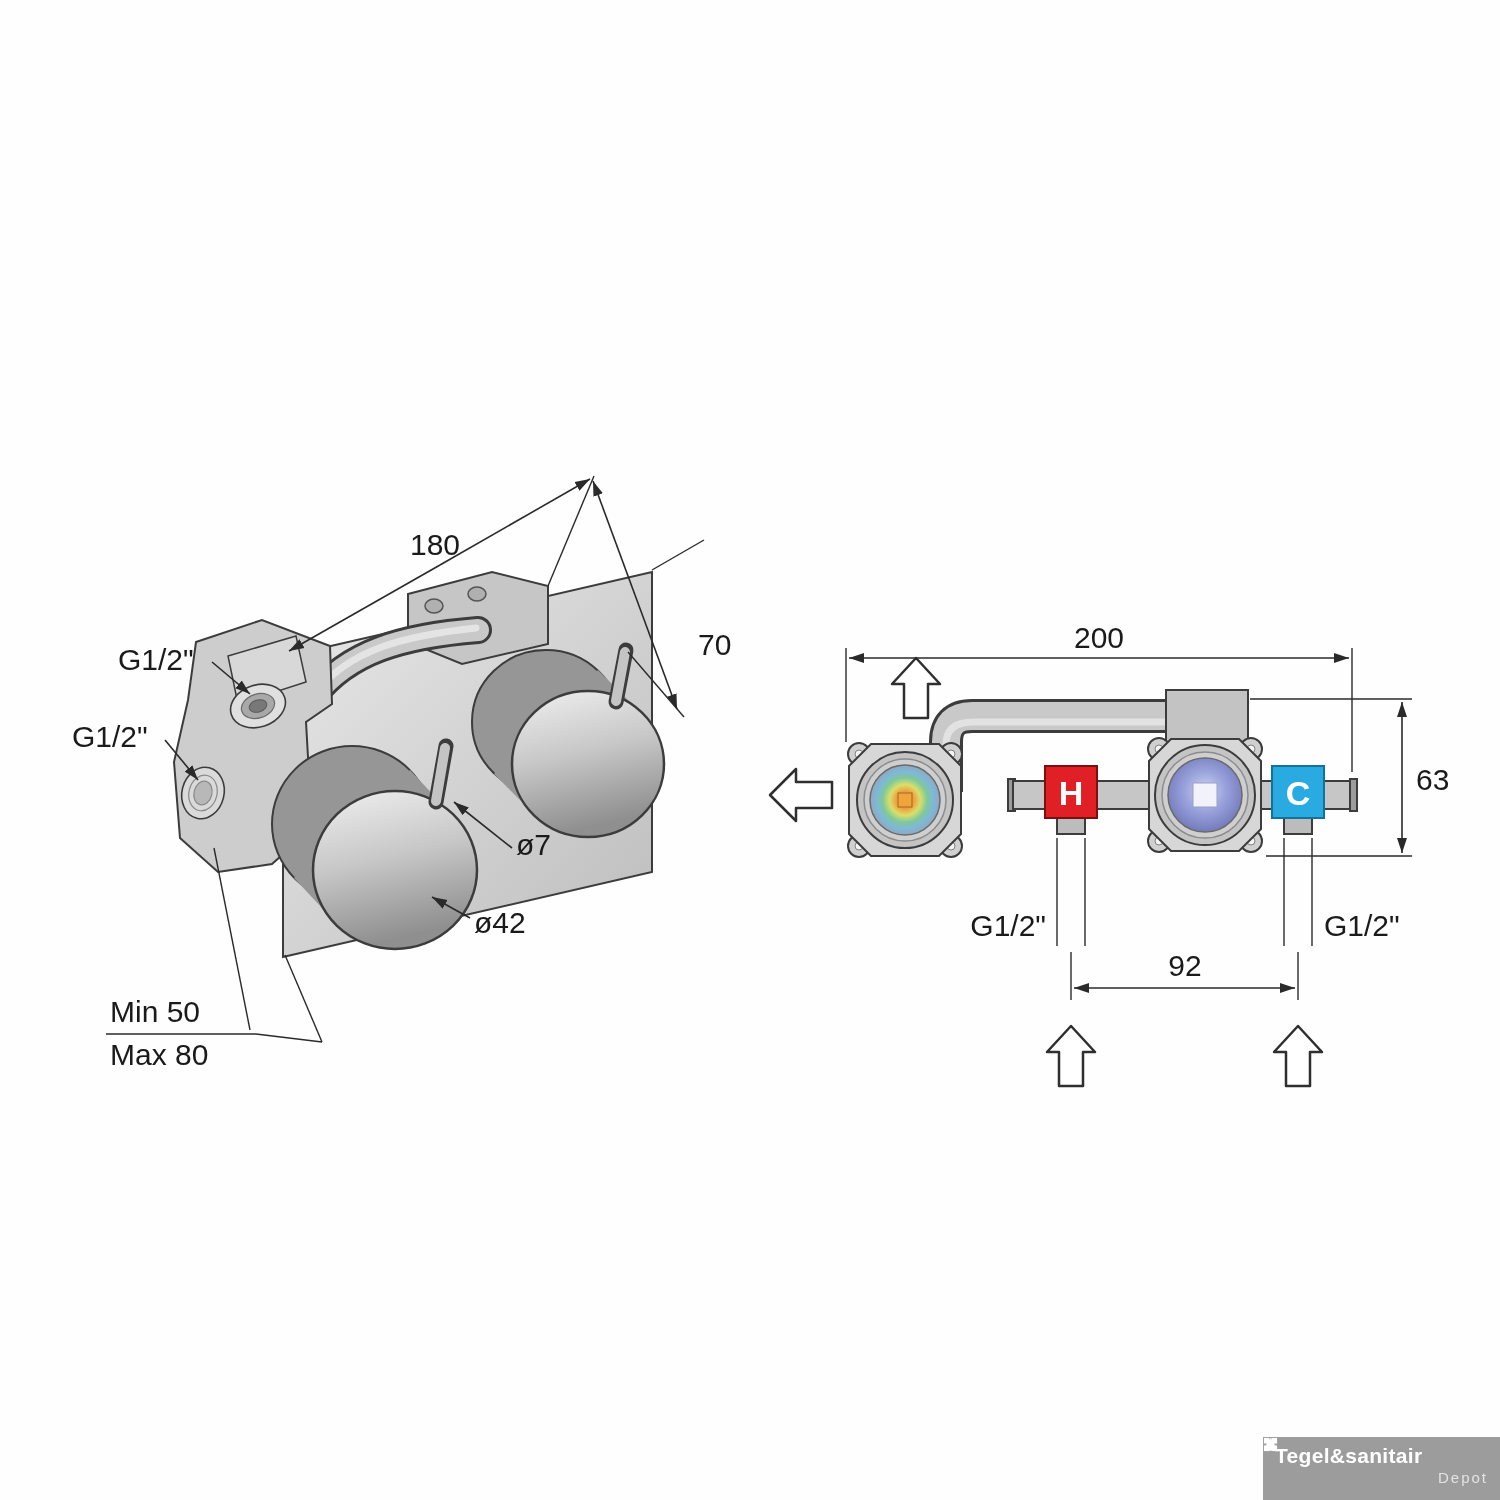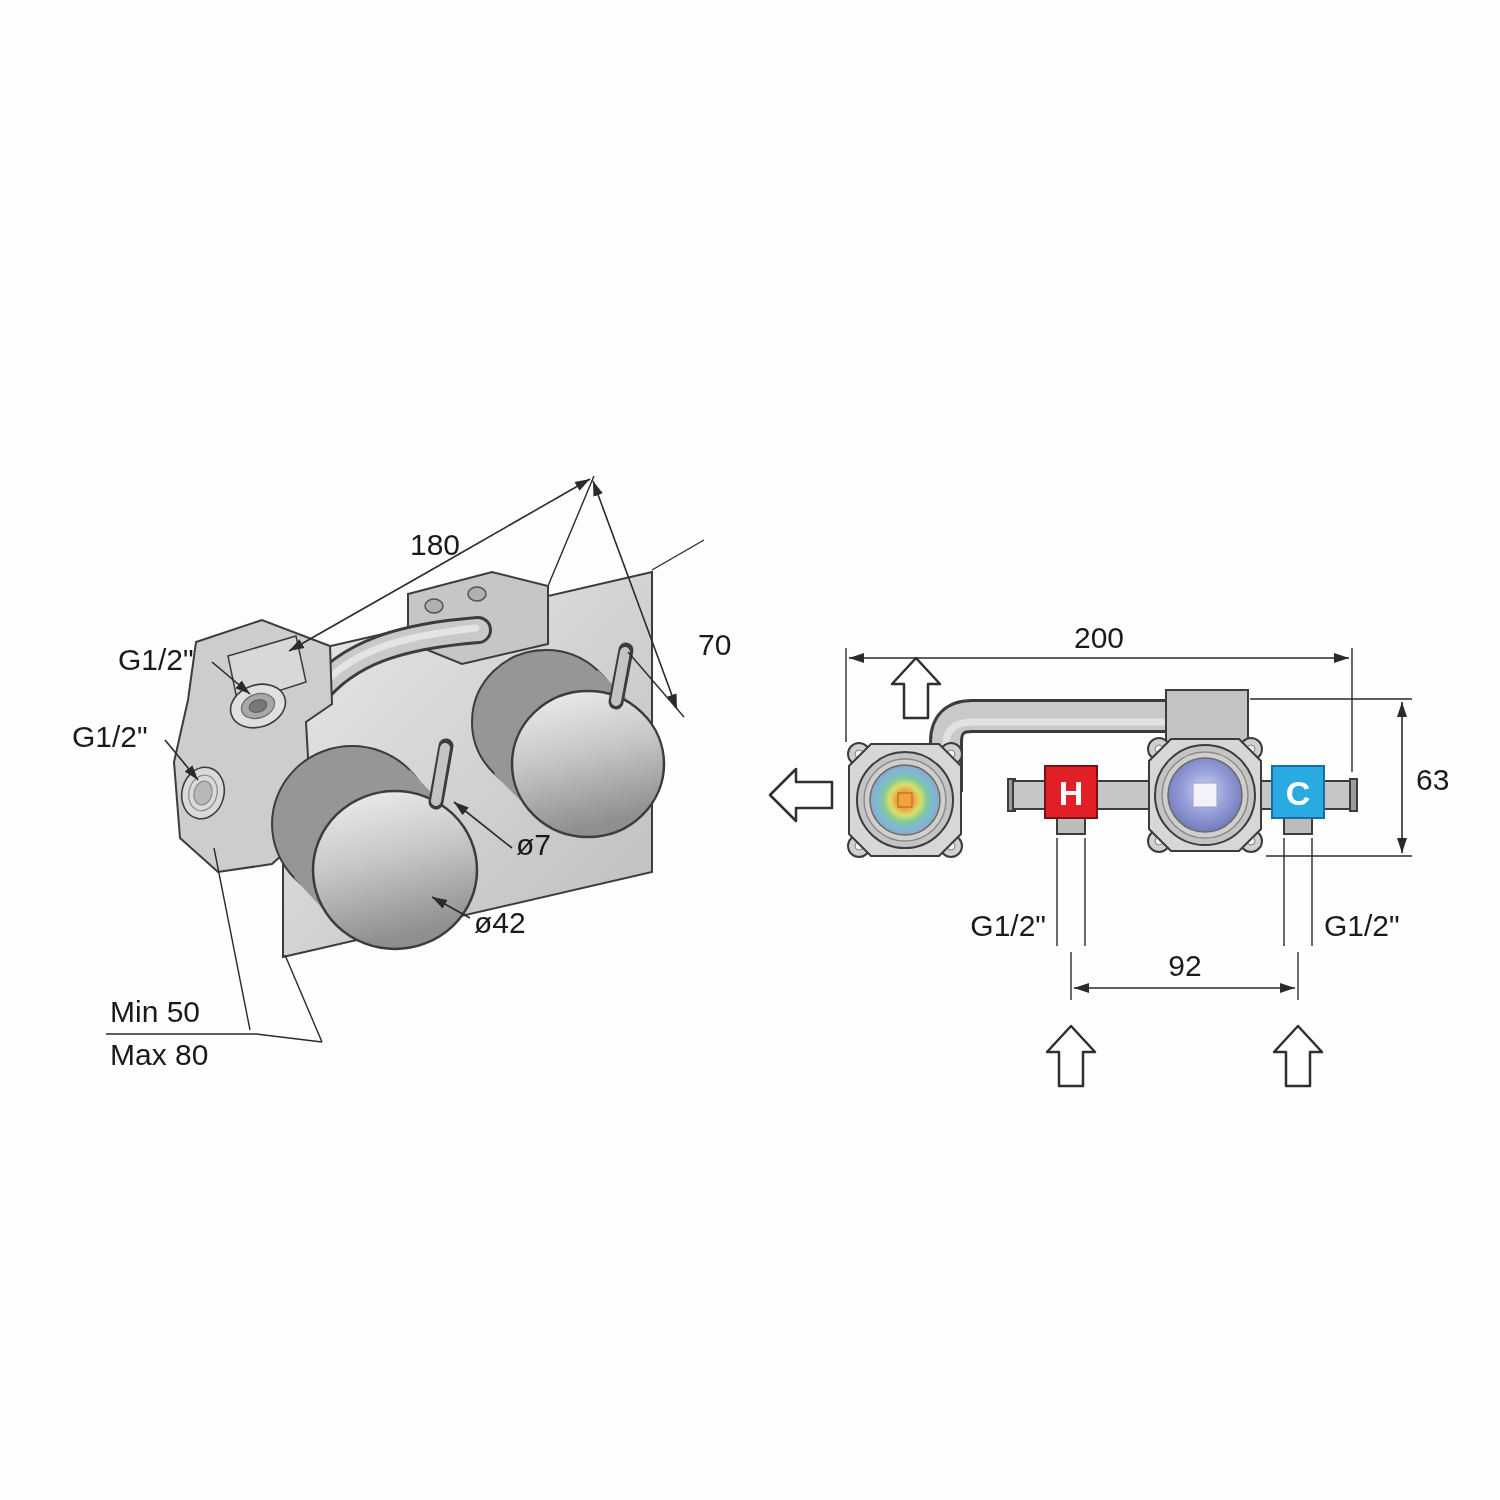--- a/index.html
+++ b/index.html
@@ -228,13 +228,32 @@
     </g>
 
     <text class="dim-text" text-anchor="middle" x="1099" y="648">200</text>
     <text class="dim-text" x="1416" y="790">63</text>
     <text class="dim-text" text-anchor="end" x="1046" y="936">G1/2"</text>
     <text class="dim-text" x="1324" y="936">G1/2"</text>
     <text class="dim-text" text-anchor="middle" x="1185" y="976">92</text>
   </g>
 </svg>
 
+  <div class="watermark">
+    <div class="wm-brand">Tegel&amp;sanitair</div>
+    <div class="wm-row">
+      <span class="wm-icon">
+        <svg viewBox="0 0 16 16" width="15" height="15">
+            <path d="M8 1 C5.4 4.8 3.2 7.2 3.2 9.8 a4.8 4.8 0 0 0 9.6 0 C12.8 7.2 10.6 4.8 8 1 Z" fill="#ffffff"></path>
+          </svg>
+      </span>
+      <span class="wm-icon">
+        <svg viewBox="0 0 16 16" width="15" height="15">
+          <rect x="1" y="1" width="6" height="6" fill="#ffffff"></rect>
+            <rect x="9" y="1" width="6" height="6" fill="#ffffff"></rect>
+          <rect x="1" y="9" width="6" height="6" fill="#ffffff"></rect>
+            <rect x="9" y="9" width="6" height="6" fill="#ffffff"></rect>
+        </svg>
+      </span>
+      <div class="wm-sub">Depot</div>
+    </div>
+  </div>
 </div>
 
 </body></html>

